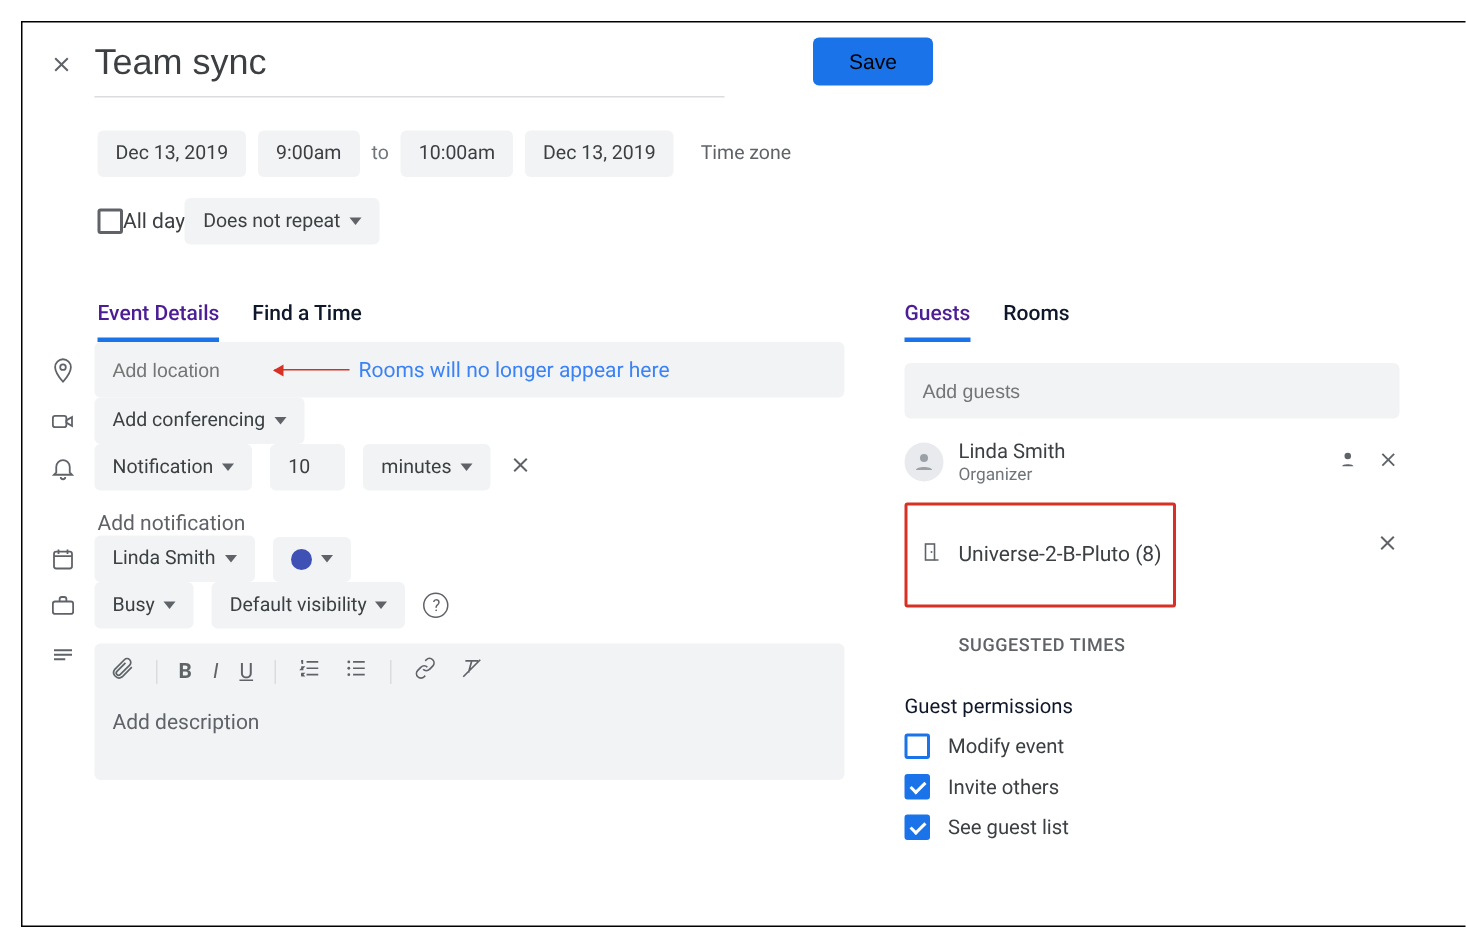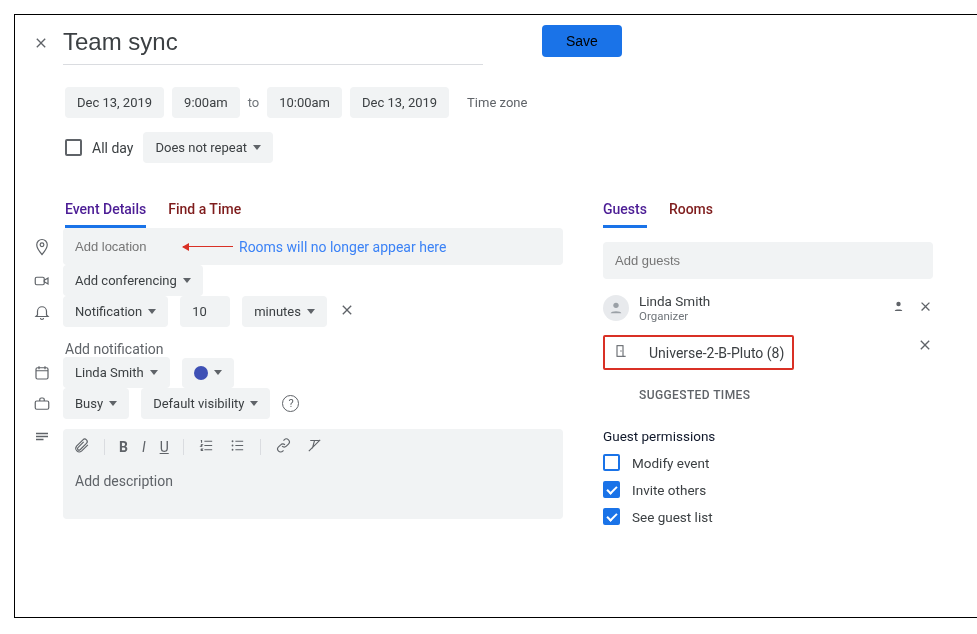--- a/index.html
+++ b/index.html
@@ -59,37 +59,36 @@
     padding: 8px 12px;
     font-size: 13px;
     color:#3c4043;
   }
   .plain-txt { color:#70757a; font-size:13px; }
   .tz { color:#5f6368; font-size:13px; margin-left:10px; }
 
   .allday-row {
     display:flex;
     align-items:center;
-    gap:10px;
     margin-top: 14px;
   }
   .chk-box {
     width:17px; height:17px; border:2px solid #5f6368; border-radius:2px; display:inline-block;
   }
   .chip-dd { display:flex; align-items:center; gap:6px; }
   .arrow-down {
     border-left:4px solid transparent;
     border-right:4px solid transparent;
     border-top:5px solid #5f6368;
   }
 
   
   .tabs { display:flex; gap:22px; margin-top:28px; }
   .tab {
-    font-size:14px; color:#7f1d1d; padding:10px 0 8px 0; cursor:pointer; font-weight:500;
+    font-size:14px; color:#0f172a; padding:10px 0 8px 0; cursor:pointer; font-weight:500;
   }
   .tab.active { color:#4c1d95; border-bottom:3px solid #1a73e8; }
 
   
   .cols { display:flex; gap:40px; margin-top:0;}
   .left-col { flex: 0 0 500px; }
   .right-col { flex: 0 0 330px; }
 
   
   .irow {
@@ -168,22 +167,22 @@
     display:flex; align-items:center; justify-content:center;
   }
   .avatar svg{ width:16px; height:16px; color:#9aa0a6;}
   .guest-info { flex:1; }
   .guest-name { font-size:13.5px; color:#3c4043; }
   .guest-sub { font-size:11.5px; color:#70757a; }
   .guest-actions { display:flex; gap:12px; align-items:center; color:#5f6368; }
   .guest-actions svg { width:15px; height:15px; }
 
   .room-row {
-    display:flex; align-items:center; gap:20px; margin-top:12px;
-    border:2px solid #d93025; padding:6px 8px; border-radius:2px;
+    display:flex; align-items:center; gap:10px; margin-top:12px;
+    border:2px solid #d93025; padding:23px 8px; border-radius:2px;
     width:fit-content;
   }
   .room-row svg { width:16px; height:16px; color:#5f6368; }
   .room-remove { margin-left: auto; }
   .room-outer { display:flex; align-items:center; gap:60px; }
 
   .suggested {
     text-transform:uppercase;
     font-size:12px;
     color:#5f6368;

